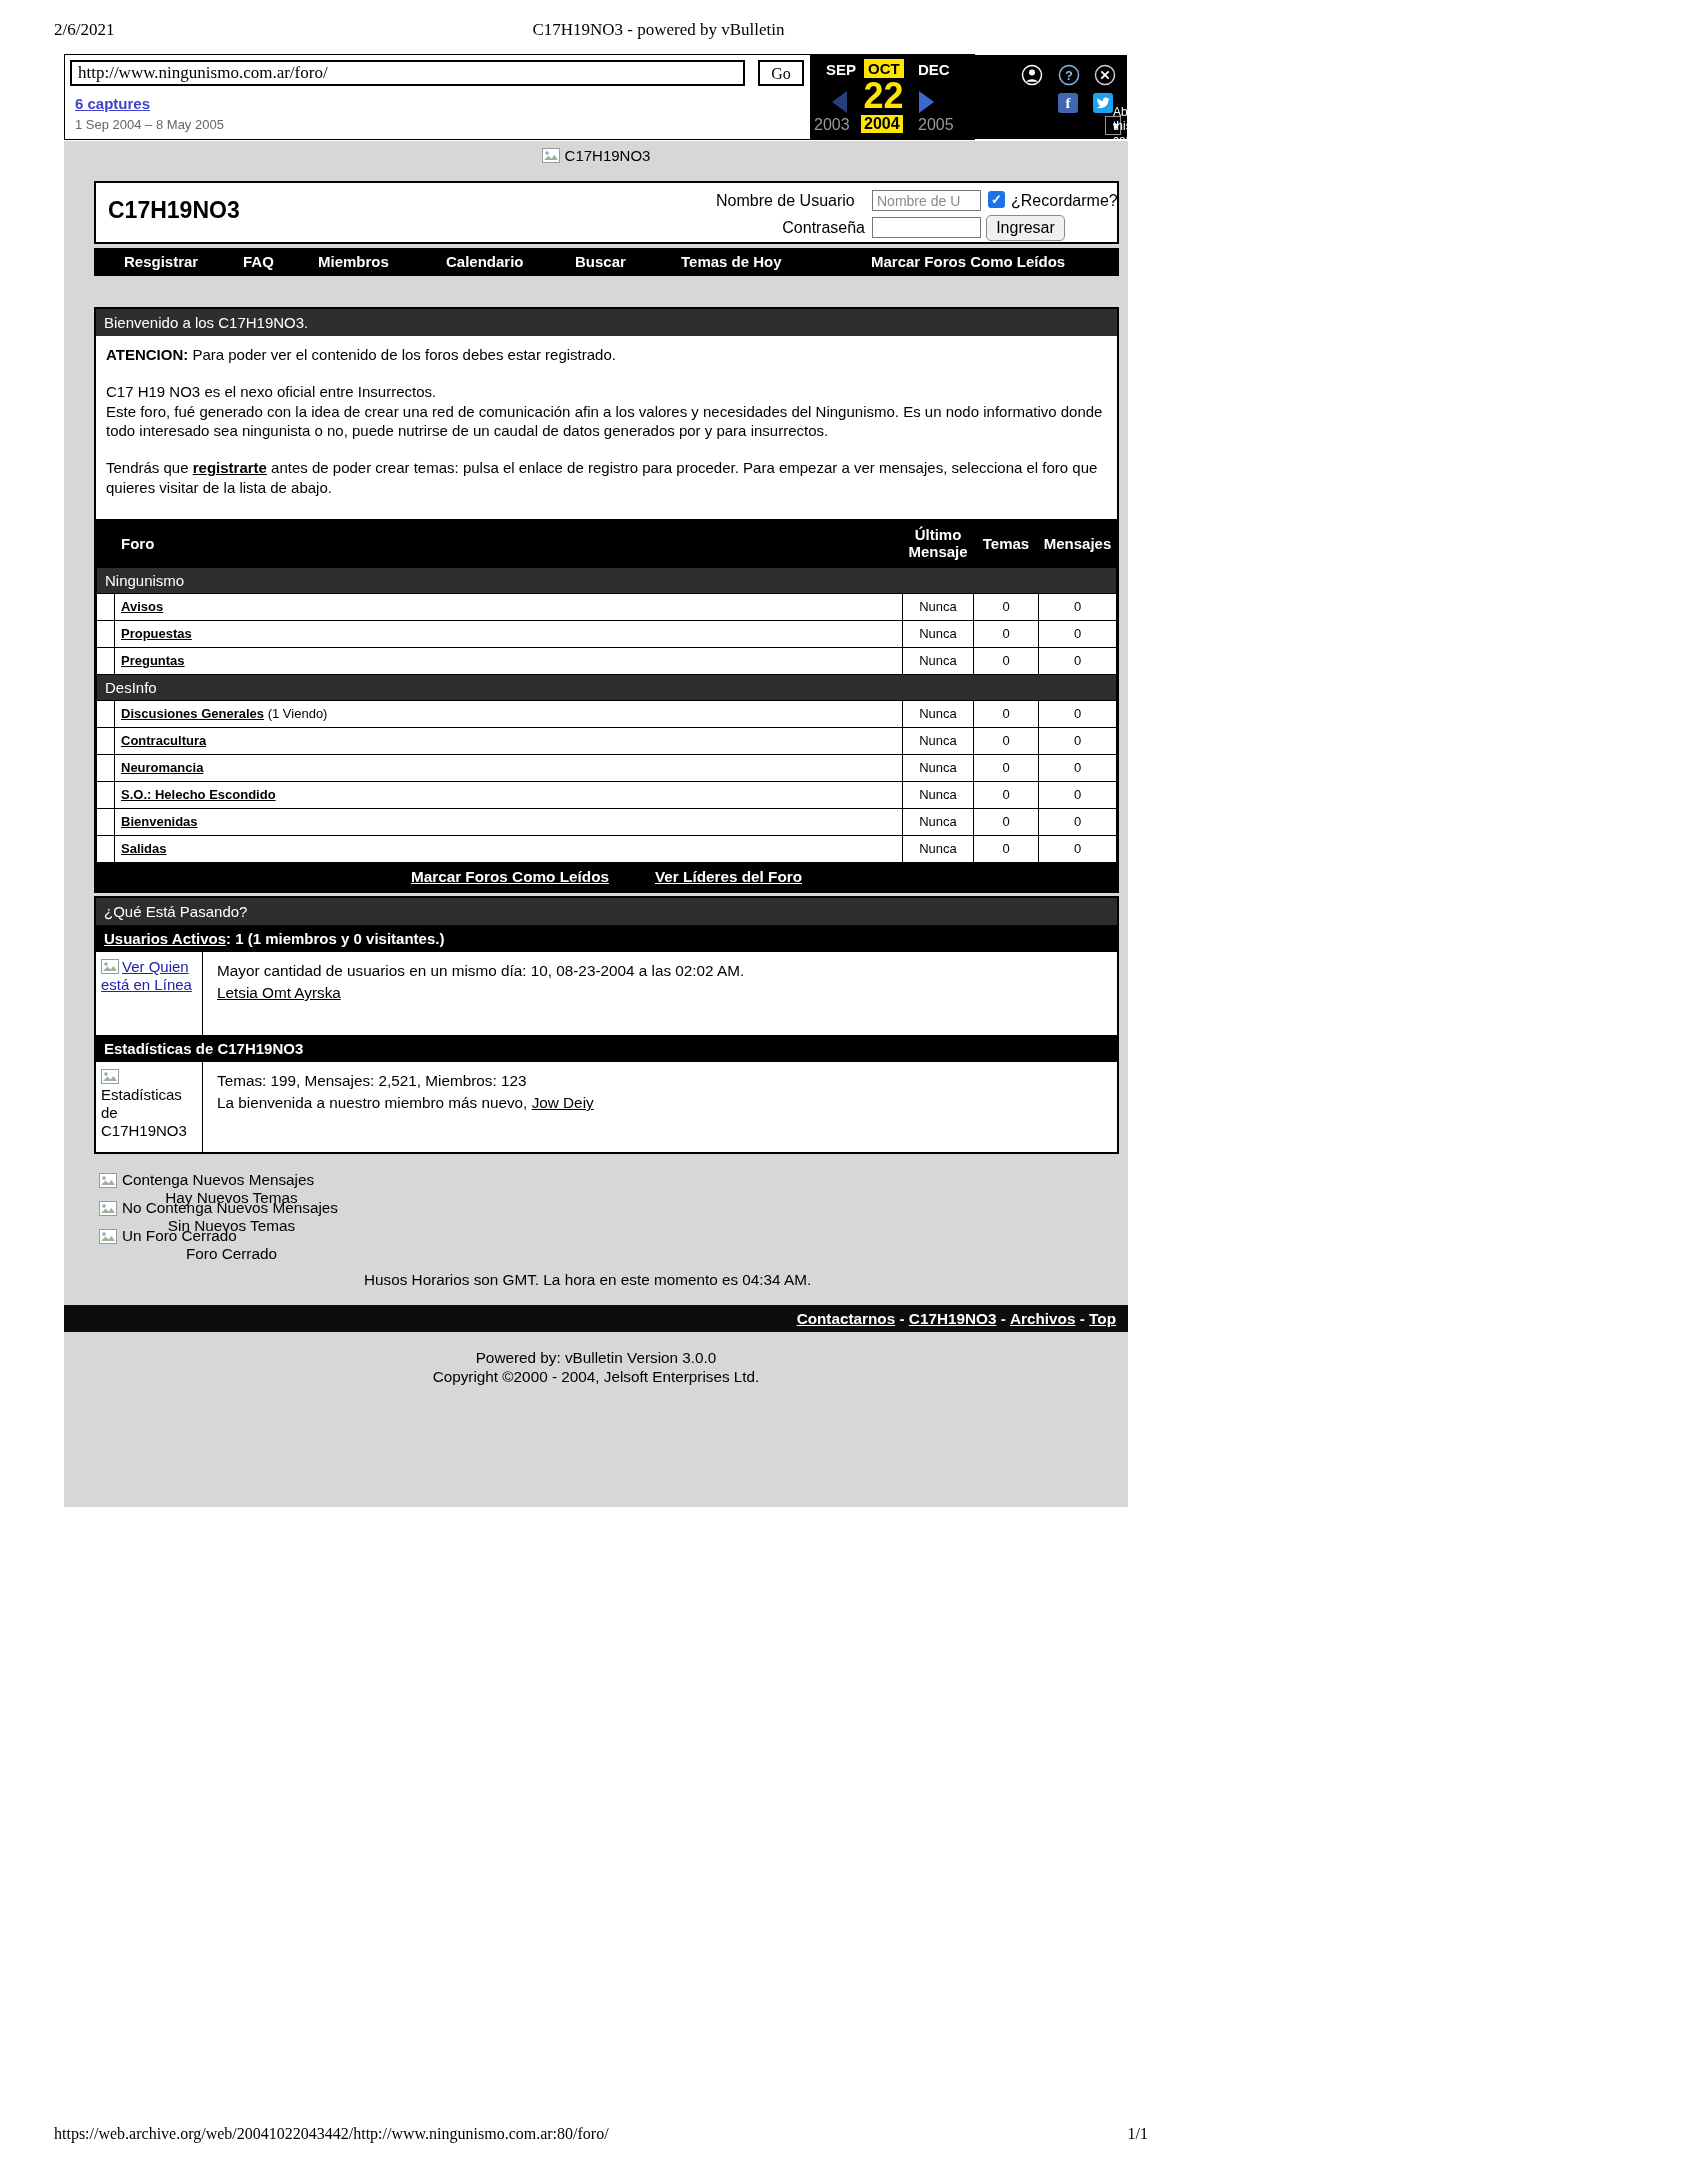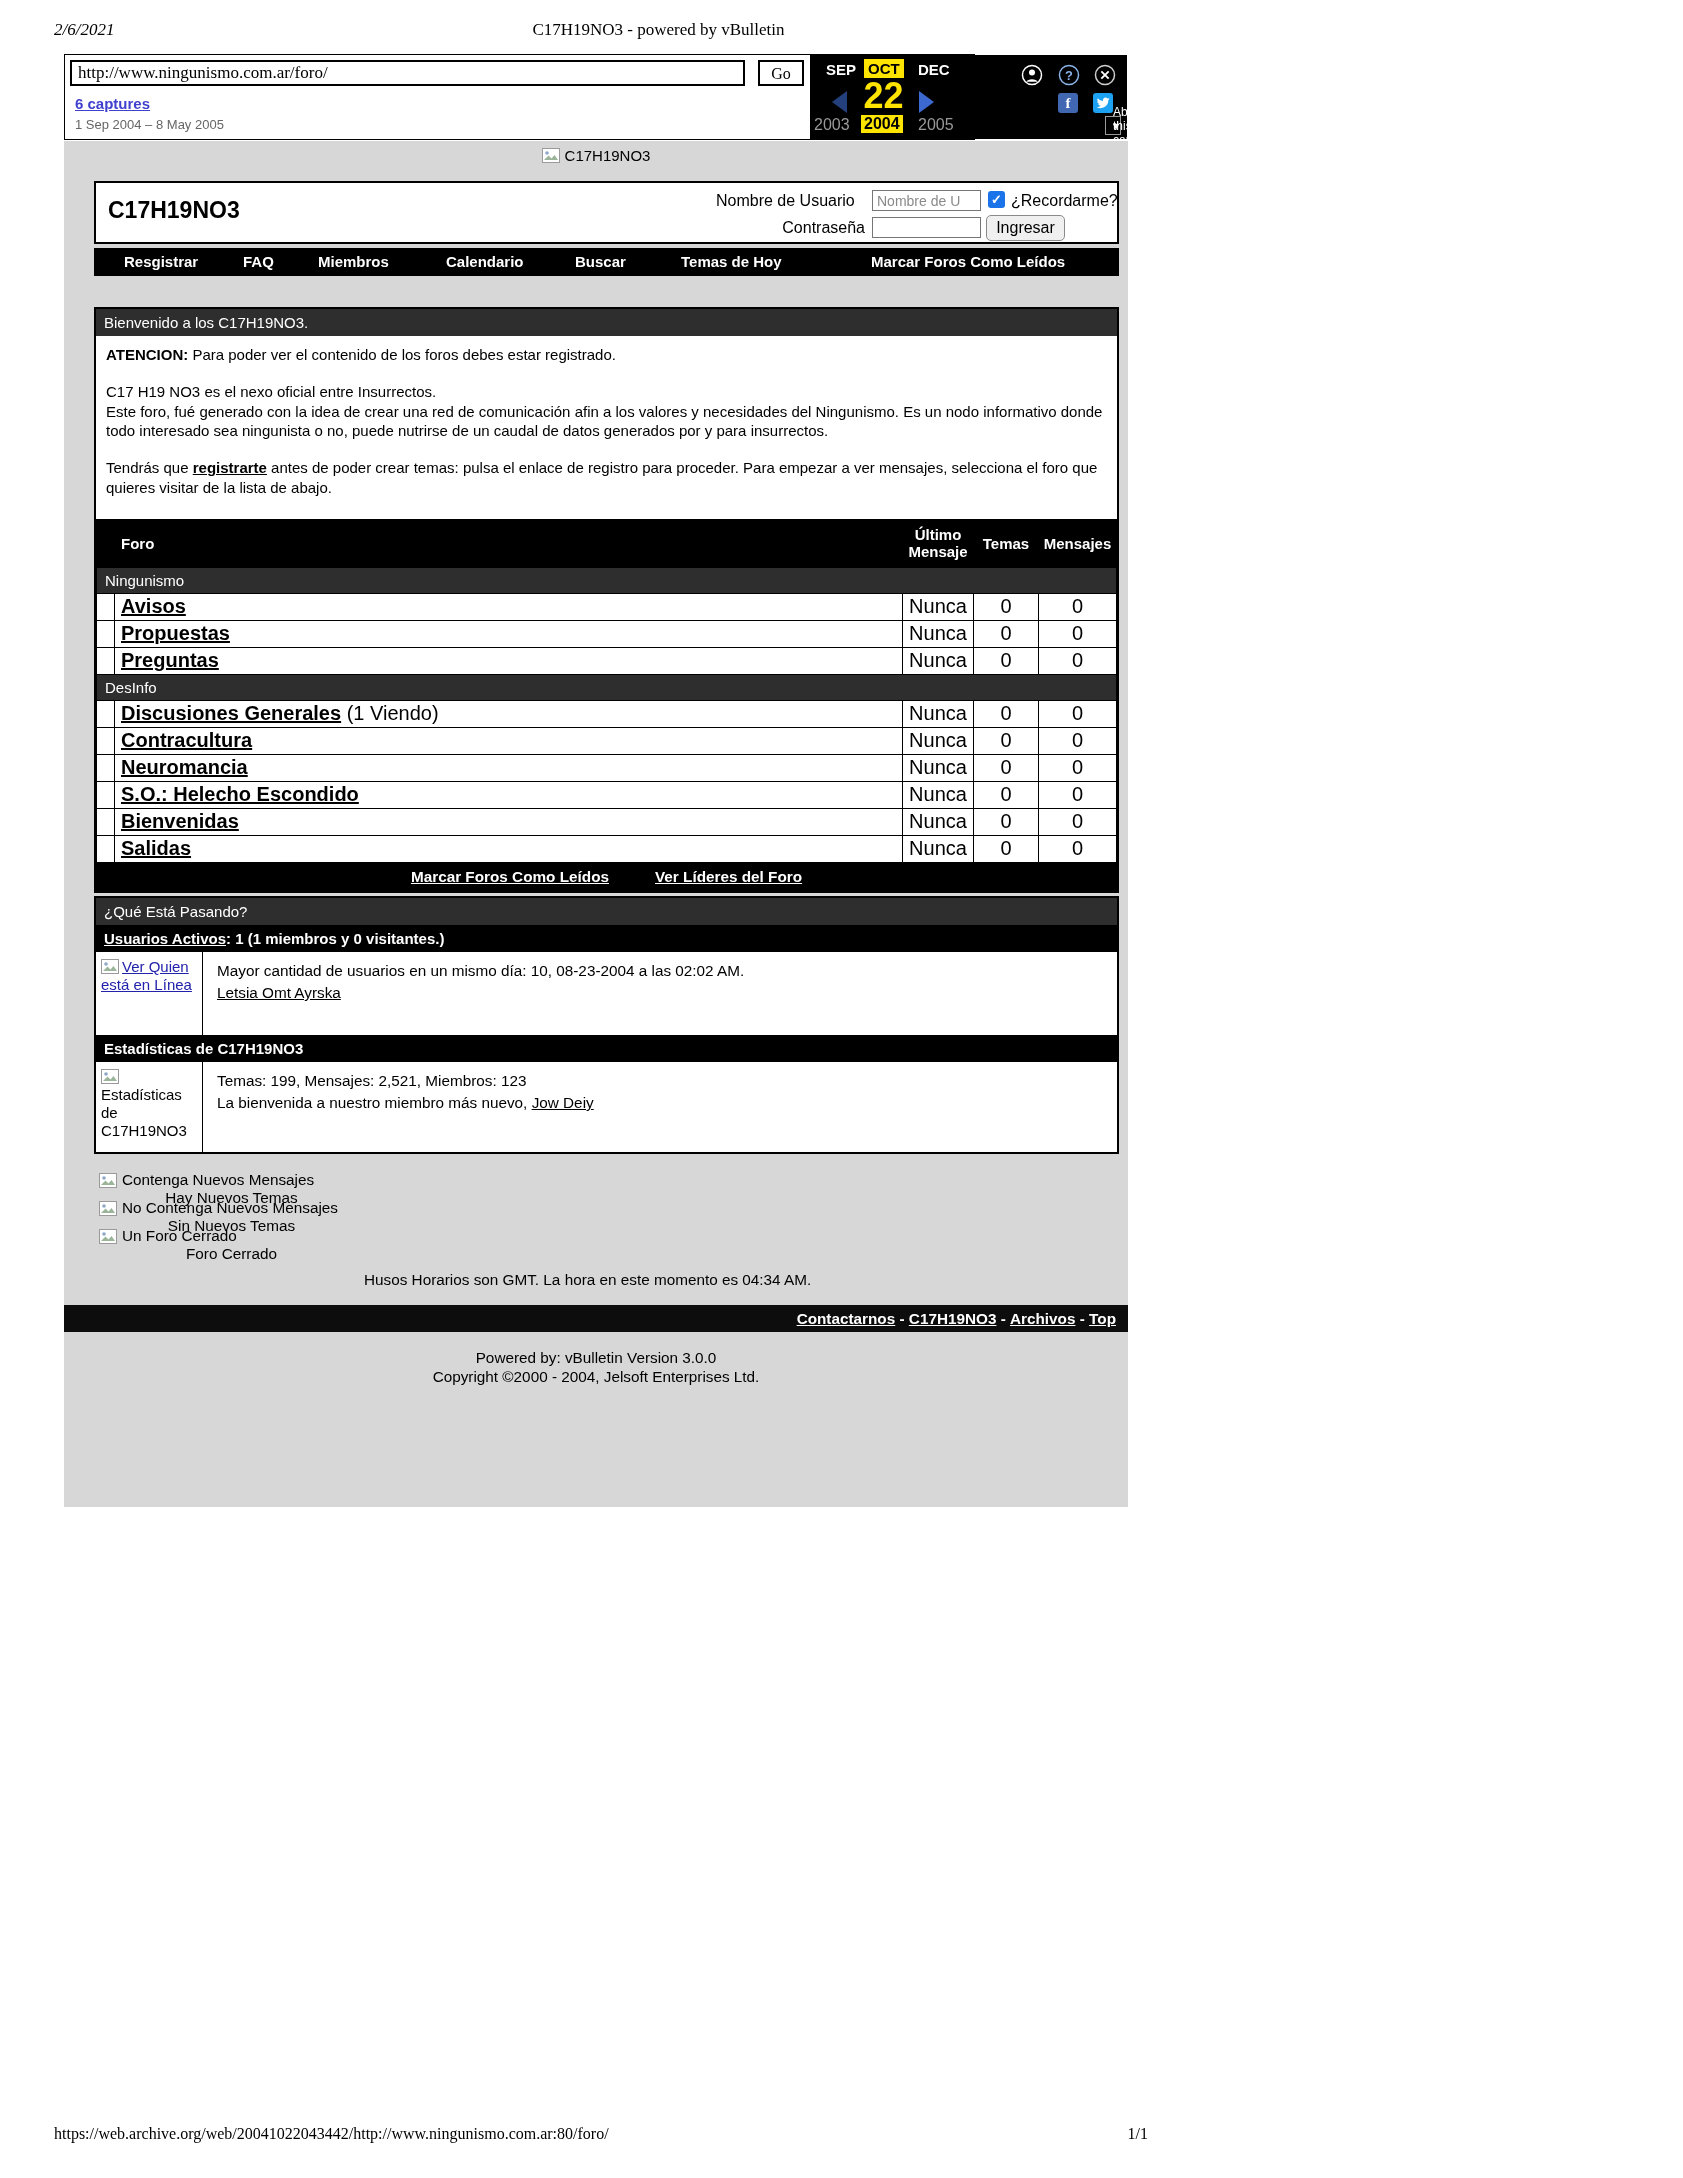--- a/index.html
+++ b/index.html
@@ -2,21 +2,21 @@
 <html><head>
 <meta charset="utf-8">
 <style>
   html,body{margin:0;padding:0;background:#fff;}
   #page{position:relative;width:1683px;height:2178px;background:#fff;overflow:hidden;
         font-family:"Liberation Sans",sans-serif;color:#000;}
   .abs{position:absolute;}
   .serif{font-family:"Liberation Serif",serif;}
 
   
-  #ph-date{left:54px;top:20px;font-size:17px;font-style:italic;}
+  #ph-date{left:54px;top:20px;font-size:17px;}
   #ph-title{left:0;top:20px;width:1317px;text-align:center;font-size:17px;}
   #pf-url{left:54px;top:2125px;font-size:16px;}
   #pf-page{left:1079px;top:2125px;width:69px;text-align:right;font-size:16px;}
 
   
   #wayback{left:64px;top:54px;width:911px;height:86px;background:#fff;border:1px solid #000;box-sizing:border-box;}
   #wb-url{position:absolute;left:5px;top:5px;width:675px;height:26px;border:2px solid #000;
           font-family:"Liberation Serif",serif;font-size:17px;padding:0 6px;box-sizing:border-box;background:#fff;}
   #wb-go{position:absolute;left:693px;top:5px;width:46px;height:26px;border:2px solid #000;background:#fff;
          font-family:"Liberation Serif",serif;font-size:16px;text-align:center;line-height:23px;box-sizing:border-box;cursor:pointer;}
@@ -71,21 +71,21 @@
   #wtext{padding:9px 10px 4px;font-size:15px;line-height:1.32;background:#fff;}
   #wtext .blk{margin-bottom:17px;}
   a.reg{color:#000;font-weight:bold;text-decoration:underline;}
 
   table.forum{width:100%;border-collapse:collapse;table-layout:fixed;}
   table.forum th,table.forum td{border:1px solid #000;box-sizing:border-box;}
   tr.fh{background:#000;color:#fff;height:48px;}
   tr.fh th{font-size:15px;font-weight:bold;border-color:#000;}
   th.h-foro{text-align:left;padding-left:24px;}
   td.cat{background:#2e2e2e;color:#fff;font-size:15px;padding:4px 8px;height:26px;}
-  tr.frow td{height:27px;font-size:20px;background:#fff;}
+  tr.frow td{height:27px;font-size:13px;background:#fff;}
   td.fname{padding-left:6px;}
   a.flink{font-weight:bold;color:#000;text-decoration:underline;}
   td.c{text-align:center;}
   #tfoot{background:#000;height:28px;display:flex;justify-content:center;align-items:center;gap:46px;}
   #tfoot a{color:#fff;font-weight:bold;font-size:15.3px;text-decoration:underline;}
 
   #qbox{left:30px;top:755px;width:1025px;background:#fff;border:2px solid #000;box-sizing:border-box;}
   .qrow{display:flex;background:#fff;}
   .qa{width:96px;border-right:1px solid #000;padding:6px 5px;font-size:15px;line-height:1.2;}
   .qa svg{vertical-align:-2px;margin-right:3px;}

